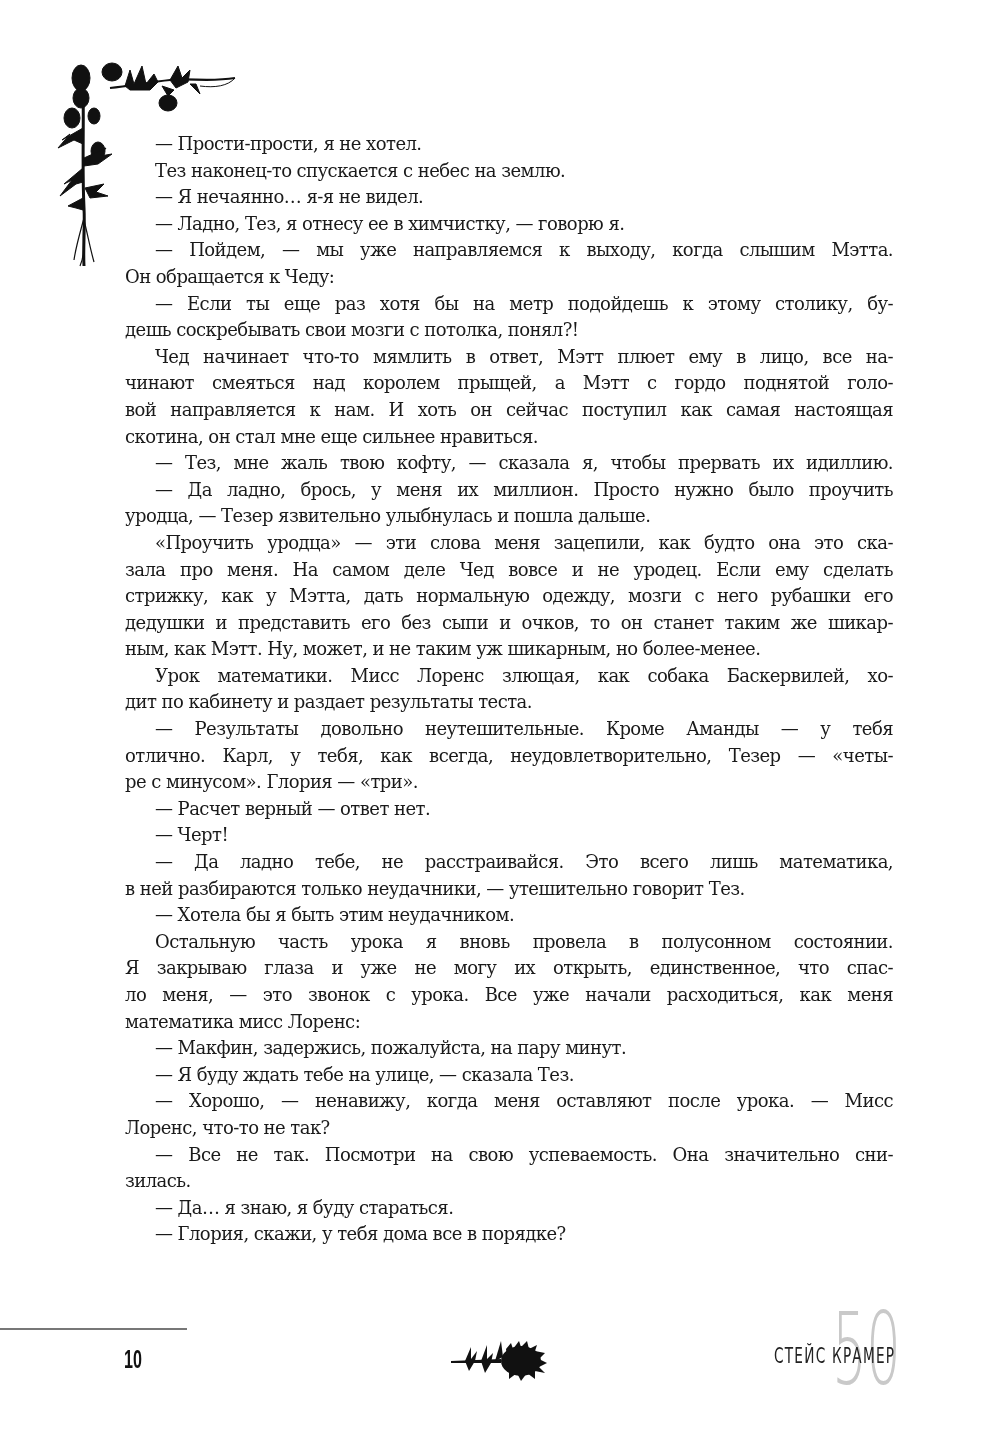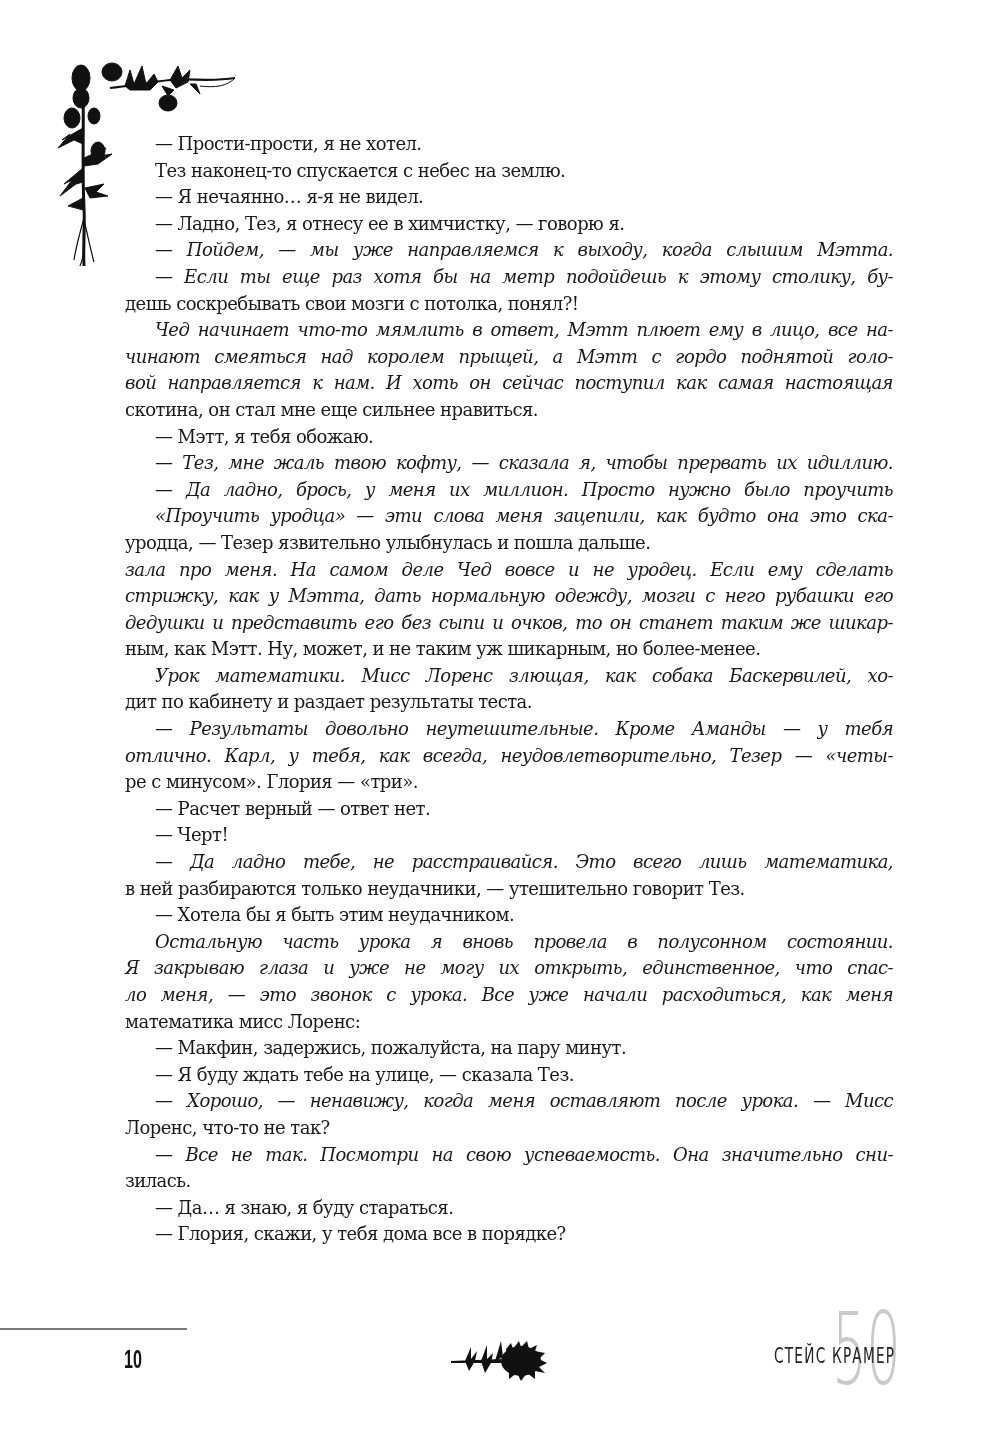--- a/index.html
+++ b/index.html
@@ -1,20 +1,20 @@
 <!DOCTYPE html>
 <html><head>
 <meta charset="utf-8">
 <style>
   html, body { margin:0; padding:0; background:#ffffff; }
   body { width:986px; height:1447px; position:relative; overflow:hidden; font-family:"DejaVu Serif", serif; color:#1a1a1a; }
   .ornament-corner { position:absolute; left:50px; top:48px; width:200px; height:220px; }
   .text-block { position:absolute; left:125px; top:131px; width:768px; font-size:18px; line-height:26.6px; letter-spacing:-0.55px; }
   .line { white-space:nowrap; height:26.6px; overflow:visible; }
-  .line.j { text-align:justify; text-align-last:justify; white-space:normal;font-style:italic; }
+  .line.j { text-align:justify; text-align-last:justify; white-space:normal; }
   .line.ind { padding-left:30px; }
   .footer-rule { position:absolute; left:0; top:1328px; width:187px; height:2px; background:#777; }
   .folio { position:absolute; left:124px; top:1344px; font-family:"Liberation Sans", sans-serif; font-weight:bold; font-size:26px; transform:scaleX(0.62); transform-origin:left top; letter-spacing:0px; color:#111; }
   .footer-thistle { position:absolute; left:451px; top:1339px; width:96px; height:42px; }
   .big-num { position:absolute; left:832px; top:1300px; font-family:"DejaVu Sans", sans-serif; font-weight:200; font-size:100px; line-height:100px; color:#c9c9c9; transform:scaleX(0.55); transform-origin:left top; letter-spacing:-2px; }
   .author { position:absolute; left:774px; top:1343px; font-family:"DejaVu Sans", sans-serif; font-size:22px; color:#222; transform:scaleX(0.62); transform-origin:left top; letter-spacing:2px; white-space:nowrap; }
 </style>
 </head>
 <body>
 
@@ -49,31 +49,31 @@
     <path d="M140 36 L150 46 L146 36 Z"></path>
   </g>
 </svg>
 
 <main class="text-block" id="text-block">
     <div class="line ind">— Прости-прости, я не хотел.</div>
     <div class="line ind">Тез наконец-то спускается с небес на землю.</div>
     <div class="line ind">— Я нечаянно… я-я не видел.</div>
     <div class="line ind">— Ладно, Тез, я отнесу ее в химчистку, — говорю я.</div>
     <div class="line j ind">— Пойдем, — мы уже направляемся к выходу, когда слышим Мэтта.</div>
+    <div class="line">Он обращается к Чеду:</div>
     <div class="line j ind">— Если ты еще раз хотя бы на метр подойдешь к этому столику, бу-</div>
     <div class="line">дешь соскребывать свои мозги с потолка, понял?!</div>
     <div class="line j ind">Чед начинает что-то мямлить в ответ, Мэтт плюет ему в лицо, все на-</div>
     <div class="line j">чинают смеяться над королем прыщей, а Мэтт с гордо поднятой голо-</div>
     <div class="line j">вой направляется к нам. И хоть он сейчас поступил как самая настоящая</div>
     <div class="line">скотина, он стал мне еще сильнее нравиться.</div>
-    <div class="line ind">— Мэтт, я тебя обожаю.</div>
     <div class="line j ind">— Тез, мне жаль твою кофту, — сказала я, чтобы прервать их идиллию.</div>
     <div class="line j ind">— Да ладно, брось, у меня их миллион. Просто нужно было проучить</div>
+    <div class="line">уродца, — Тезер язвительно улыбнулась и пошла дальше.</div>
     <div class="line j ind">«Проучить уродца» — эти слова меня зацепили, как будто она это ска-</div>
-    <div class="line">уродца, — Тезер язвительно улыбнулась и пошла дальше.</div>
     <div class="line j">зала про меня. На самом деле Чед вовсе и не уродец. Если ему сделать</div>
     <div class="line j">стрижку, как у Мэтта, дать нормальную одежду, мозги с него рубашки его</div>
     <div class="line j">дедушки и представить его без сыпи и очков, то он станет таким же шикар-</div>
     <div class="line">ным, как Мэтт. Ну, может, и не таким уж шикарным, но более-менее.</div>
     <div class="line j ind">Урок математики. Мисс Лоренс злющая, как собака Баскервилей, хо-</div>
     <div class="line">дит по кабинету и раздает результаты теста.</div>
     <div class="line j ind">— Результаты довольно неутешительные. Кроме Аманды — у тебя</div>
     <div class="line j">отлично. Карл, у тебя, как всегда, неудовлетворительно, Тезер — «четы-</div>
     <div class="line">ре с минусом». Глория — «три».</div>
     <div class="line ind">— Расчет верный — ответ нет.</div>

